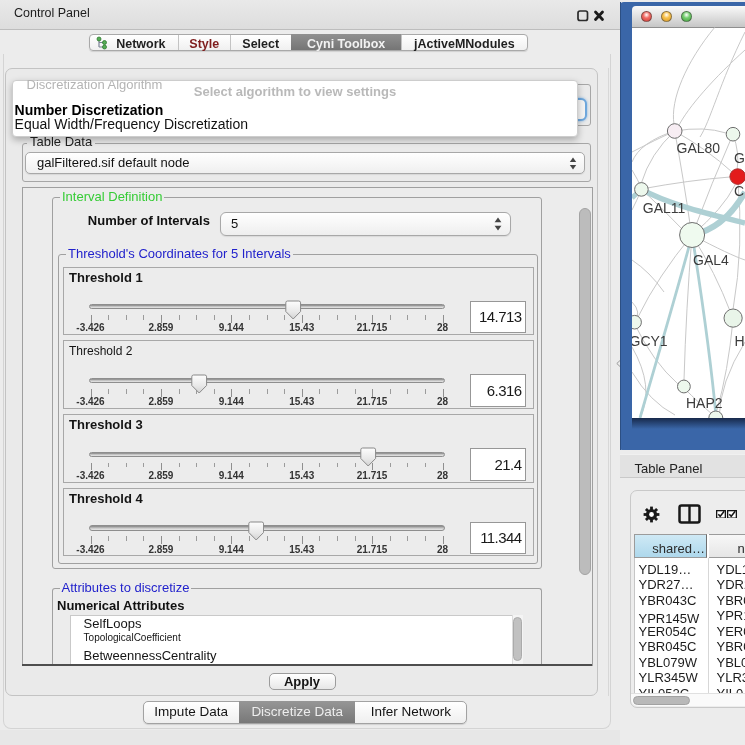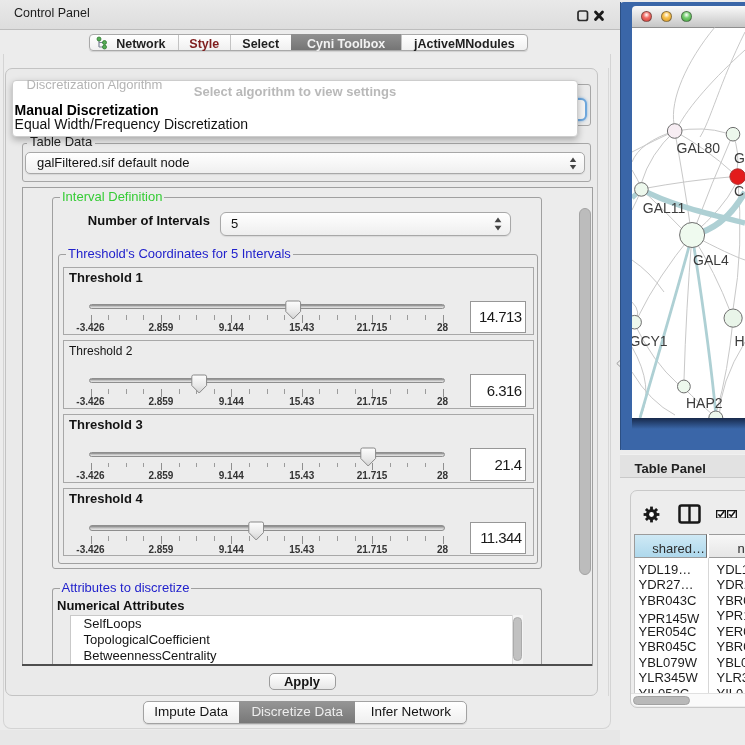--- a/index.html
+++ b/index.html
@@ -197,41 +197,41 @@
         <stop offset="0.6" stop-color="#e8e8e8"></stop>
         <stop offset="1" stop-color="#d2d2d2"></stop>
       </linearGradient>
     </defs>
   </svg>
 <div style="position:absolute;left:51.7px;top:587.8px;width:490.8px;height:77.5px;border:1px solid #a0a0a0;border-top-left-radius:3px;border-top-right-radius:3px;border-bottom:none;"></div>
 <div style="position:absolute;left:59.5px;top:581.2px;font-size:13px;color:#2222cc;font-weight:normal;white-space:nowrap;line-height:1;background:#ececec;padding:0 2px;">Attributes to discretize</div>
 <div style="position:absolute;left:57px;top:598.9px;font-size:13px;color:#111;font-weight:bold;white-space:nowrap;line-height:1;">Numerical Attributes</div>
 <div style="position:absolute;left:70.4px;top:614.5px;width:452.9px;height:51px;background:#ffffff;border:1px solid #c9c9c9;border-bottom:none;"></div>
 <div style="position:absolute;left:83.6px;top:616.6px;font-size:13px;color:#141414;font-weight:normal;white-space:nowrap;line-height:1;">SelfLoops</div>
-<div style="position:absolute;left:83.6px;top:632.9px;font-size:13px;color:#141414;font-weight:normal;white-space:nowrap;line-height:1;">TopologicalCoefficient</div>
+<div style="position:absolute;left:83.6px;top:632.9px;font-size:10px;color:#141414;font-weight:normal;white-space:nowrap;line-height:1;">TopologicalCoefficient</div>
 <div style="position:absolute;left:83.6px;top:649.3px;font-size:13px;color:#141414;font-weight:normal;white-space:nowrap;line-height:1;">BetweennessCentrality</div>
 <div style="position:absolute;left:511.5px;top:615px;width:11.5px;height:50px;background:#f4f4f4;border-left:1px solid #dcdcdc;"></div>
 <div style="position:absolute;left:512.5px;top:616.5px;width:9.5px;height:44px;background:#c1c1c1;border:1px solid #ababab;border-radius:5px;"></div>
 <div style="position:absolute;left:22.2px;top:664.3px;width:569.8px;height:1.9px;background:#4e4e4e;z-index:20;"></div>
 <div style="position:absolute;left:268.6px;top:672.8px;width:67px;height:17.6px;background:linear-gradient(#ffffff,#e7e7e7);border:1px solid #9c9c9c;border-radius:5px;"></div>
 <div style="position:absolute;left:302px;top:674.6px;transform:translateX(-50%);font-size:13px;color:#141414;font-weight:600;white-space:nowrap;line-height:1;">Apply</div>
 <div style="position:absolute;left:143.0px;top:701px;width:323.8px;height:22.5px;background:linear-gradient(#ffffff,#efefef);border:1px solid #a2a2a2;border-radius:5px;box-shadow:0 1px 1px rgba(0,0,0,0.12);"></div>
 <div style="position:absolute;left:239.3px;top:701.4px;width:115.69999999999999px;height:21.7px;background:linear-gradient(#969696,#787878);"></div>
 <div style="position:absolute;left:191.15px;top:705.0px;transform:translateX(-50%);font-size:13.5px;color:#141414;font-weight:normal;white-space:nowrap;line-height:1;">Impute Data</div>
 <div style="position:absolute;left:297.15px;top:705.0px;transform:translateX(-50%);font-size:13.5px;color:#ededed;font-weight:normal;white-space:nowrap;line-height:1;">Discretize Data</div>
 <div style="position:absolute;left:410.9px;top:705.0px;transform:translateX(-50%);font-size:13.5px;color:#141414;font-weight:normal;white-space:nowrap;line-height:1;">Infer Network</div>
 <div style="position:absolute;left:3px;top:54px;width:608px;height:674.5px;border:1px solid #d4d4d4;border-top:none;border-radius:0 0 8px 8px;"></div>
 <div style="position:absolute;left:0px;top:730px;width:620px;height:15px;background:#e7e7e7;"></div>
 <svg style="position:absolute;left:615.5px;top:360px;width:5px;height:7px;" viewBox="0 0 5 7">
     <path d="M4 0.5 L0.8 3.5 L4 6.5" stroke="#9a9a9a" stroke-width="1" fill="none"></path>
   </svg>
 <div style="position:absolute;left:12px;top:80.2px;width:565.6px;height:56.4px;background:#ffffff;border:1px solid #cdcdcd;border-radius:4px;box-shadow:0 3px 7px rgba(0,0,0,0.28);z-index:50;"></div>
 <div style="position:absolute;left:26.6px;top:78.2px;font-size:13px;color:#b4b4b4;font-weight:normal;white-space:nowrap;line-height:1;z-index:51;">Discretization Algorithm</div>
 <div style="position:absolute;left:295px;top:85.3px;transform:translateX(-50%);font-size:13px;color:#b9b9b9;font-weight:bold;white-space:nowrap;line-height:1;z-index:51;">Select algorithm to view settings</div>
-<div style="position:absolute;left:14.6px;top:102.8px;font-size:14px;color:#000;font-weight:bold;white-space:nowrap;line-height:1;z-index:51;">Manual Discretization</div>
+<div style="position:absolute;left:14.6px;top:102.8px;font-size:14px;color:#000;font-weight:bold;white-space:nowrap;line-height:1;z-index:51;">Number Discretization</div>
 <div style="position:absolute;left:14.6px;top:116.8px;font-size:14px;color:#111;font-weight:normal;white-space:nowrap;line-height:1;z-index:51;">Equal Width/Frequency Discretization</div>
 <div style="position:absolute;left:620px;top:2px;width:125px;height:448px;background:#3a66a8;border-top-left-radius:4px;border-bottom-left-radius:2px;z-index:5;"></div>
 <div style="position:absolute;left:620px;top:2px;width:1.2px;height:448px;background:#2c4f83;z-index:6;"></div>
 <div style="position:absolute;left:632px;top:6px;width:113px;height:21.5px;background:linear-gradient(#fafafa,#c6c6c6);border-bottom:1px solid #8f8f8f;border-top-left-radius:4px;z-index:6;"></div>
 <div style="position:absolute;left:640.8px;top:11.3px;width:11.2px;height:11.2px;background:radial-gradient(circle at 50% 32%, #ffffff 0%, #f16b64 42%, #cf3d36 100%);border:0.8px solid rgba(60,60,60,0.55);border-radius:50%;z-index:7;"></div>
 <div style="position:absolute;left:661.3px;top:11.3px;width:11.2px;height:11.2px;background:radial-gradient(circle at 50% 32%, #ffffff 0%, #f7c04a 42%, #d99b2b 100%);border:0.8px solid rgba(60,60,60,0.55);border-radius:50%;z-index:7;"></div>
 <div style="position:absolute;left:681.3px;top:11.3px;width:11.2px;height:11.2px;background:radial-gradient(circle at 50% 32%, #ffffff 0%, #74ce6e 42%, #46a33f 100%);border:0.8px solid rgba(60,60,60,0.55);border-radius:50%;z-index:7;"></div>
 <div style="position:absolute;left:632px;top:27.5px;width:113px;height:390.5px;background:#ffffff;z-index:6;"></div>
 <div style="position:absolute;left:632px;top:418px;width:113px;height:11px;background:linear-gradient(#17294a,#3a66a8);z-index:6;"></div>
 <svg style="position:absolute;left:620px;top:2px;width:125px;height:448px;z-index:8;" viewBox="0 0 125 448">
@@ -288,21 +288,21 @@
       <text x="114" y="161" font-size="14px" fill="#3c3c3c">GA</text>
       <text x="114" y="193.5" font-size="14px" fill="#3c3c3c">C</text>
       <text x="22.8" y="210.5" font-size="14px" fill="#3c3c3c">GAL11</text>
       <text x="73" y="262.5" font-size="14px" fill="#3c3c3c">GAL4</text>
       <text x="9.5" y="343.5" font-size="14px" fill="#3c3c3c">GCY1</text>
       <text x="114.5" y="343.5" font-size="14px" fill="#3c3c3c">H</text>
       <text x="66" y="406" font-size="14px" fill="#3c3c3c">HAP2</text>
     </g>
   </svg>
 <div style="position:absolute;left:620px;top:453.5px;width:125px;height:24.5px;background:#e2e2e2;border-top:1px solid #f0f0f0;border-bottom:1px solid #c9c9c9;"></div>
-<div style="position:absolute;left:634.5px;top:461.8px;font-size:13px;color:#222;font-weight:bold;white-space:nowrap;line-height:1;">Table Panel</div>
+<div style="position:absolute;left:634.5px;top:461.8px;font-size:13px;color:#222;font-weight:normal;white-space:nowrap;line-height:1;">Table Panel</div>
 <div style="position:absolute;left:629.7px;top:490.3px;width:116.5px;height:217.3px;background:#ededed;border:1px solid #c9c9c9;border-top-left-radius:7px;border-bottom-left-radius:7px;"></div>
 <div style="position:absolute;left:633.7px;top:533.5px;width:111.5px;height:159.2px;background:#ffffff;"></div>
 <svg style="position:absolute;left:643px;top:505.5px;width:17px;height:17px;z-index:9;" viewBox="0 0 17 17">
     <g fill="#191919">
       <rect x="7.1" y="0.6" width="2.8" height="4.2" transform="rotate(0 8.5 8.5)"></rect>
       <rect x="7.1" y="0.6" width="2.8" height="4.2" transform="rotate(45 8.5 8.5)"></rect>
       <rect x="7.1" y="0.6" width="2.8" height="4.2" transform="rotate(90 8.5 8.5)"></rect>
       <rect x="7.1" y="0.6" width="2.8" height="4.2" transform="rotate(135 8.5 8.5)"></rect>
       <rect x="7.1" y="0.6" width="2.8" height="4.2" transform="rotate(180 8.5 8.5)"></rect>
       <rect x="7.1" y="0.6" width="2.8" height="4.2" transform="rotate(225 8.5 8.5)"></rect>

